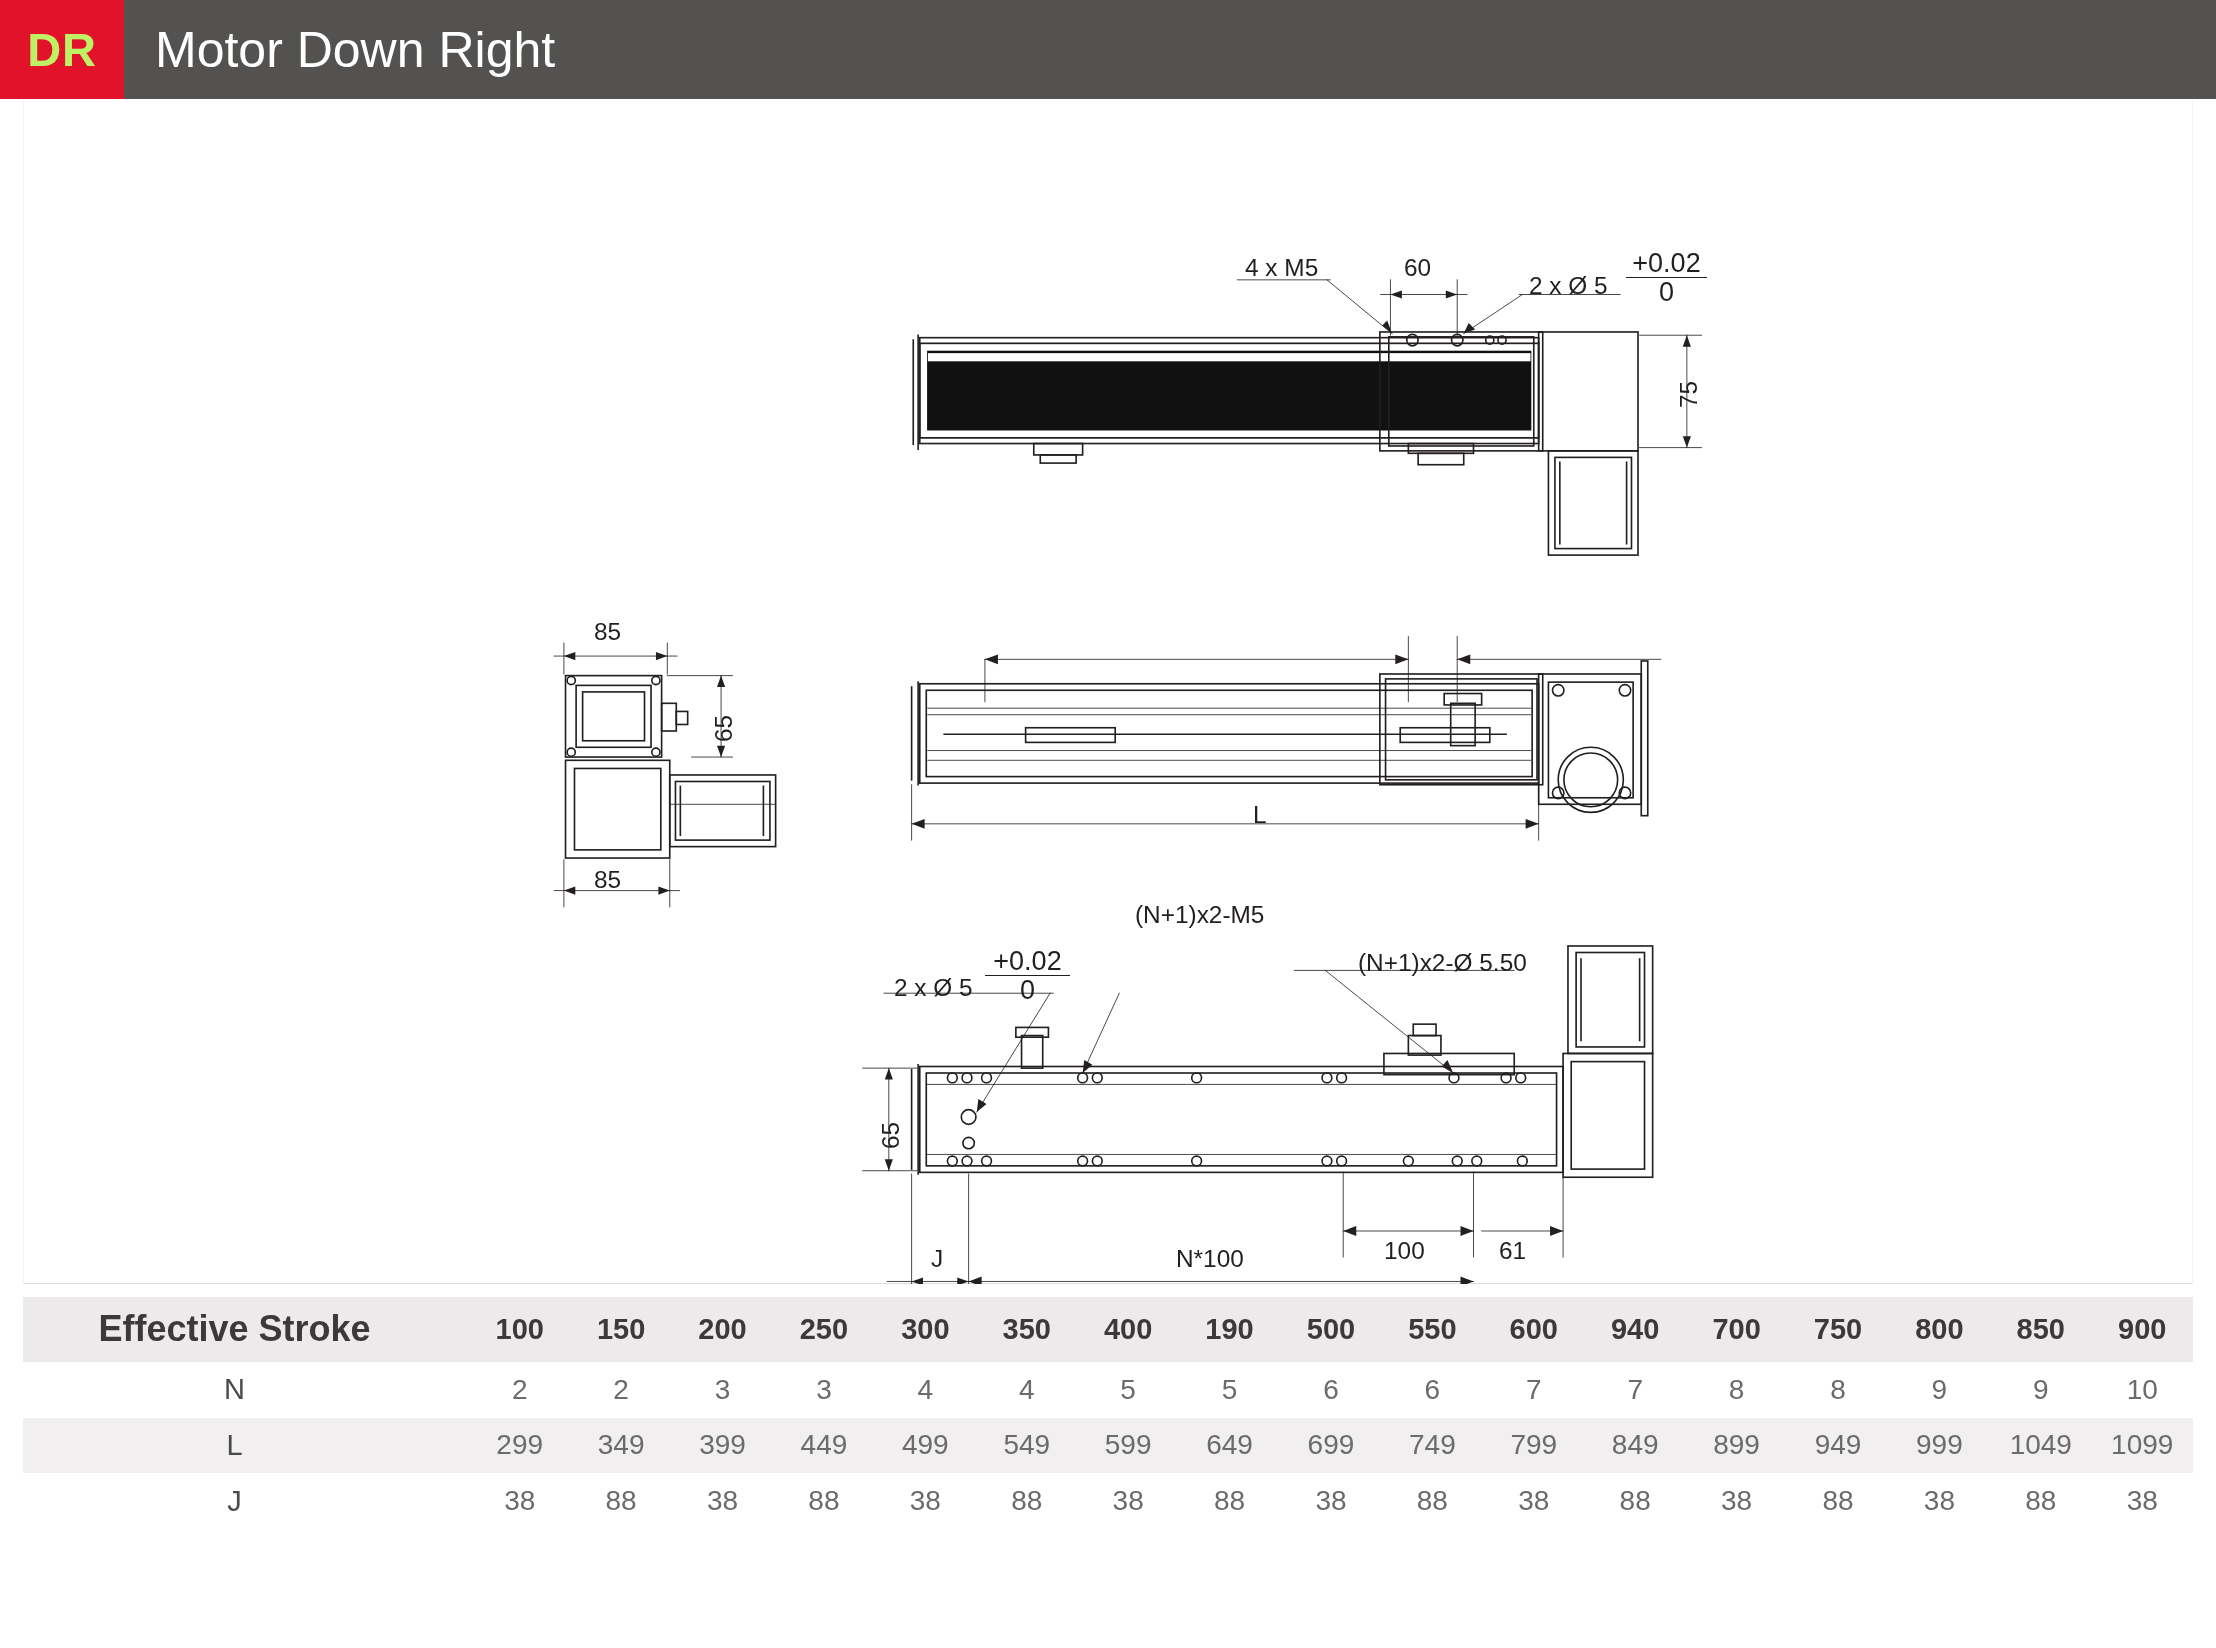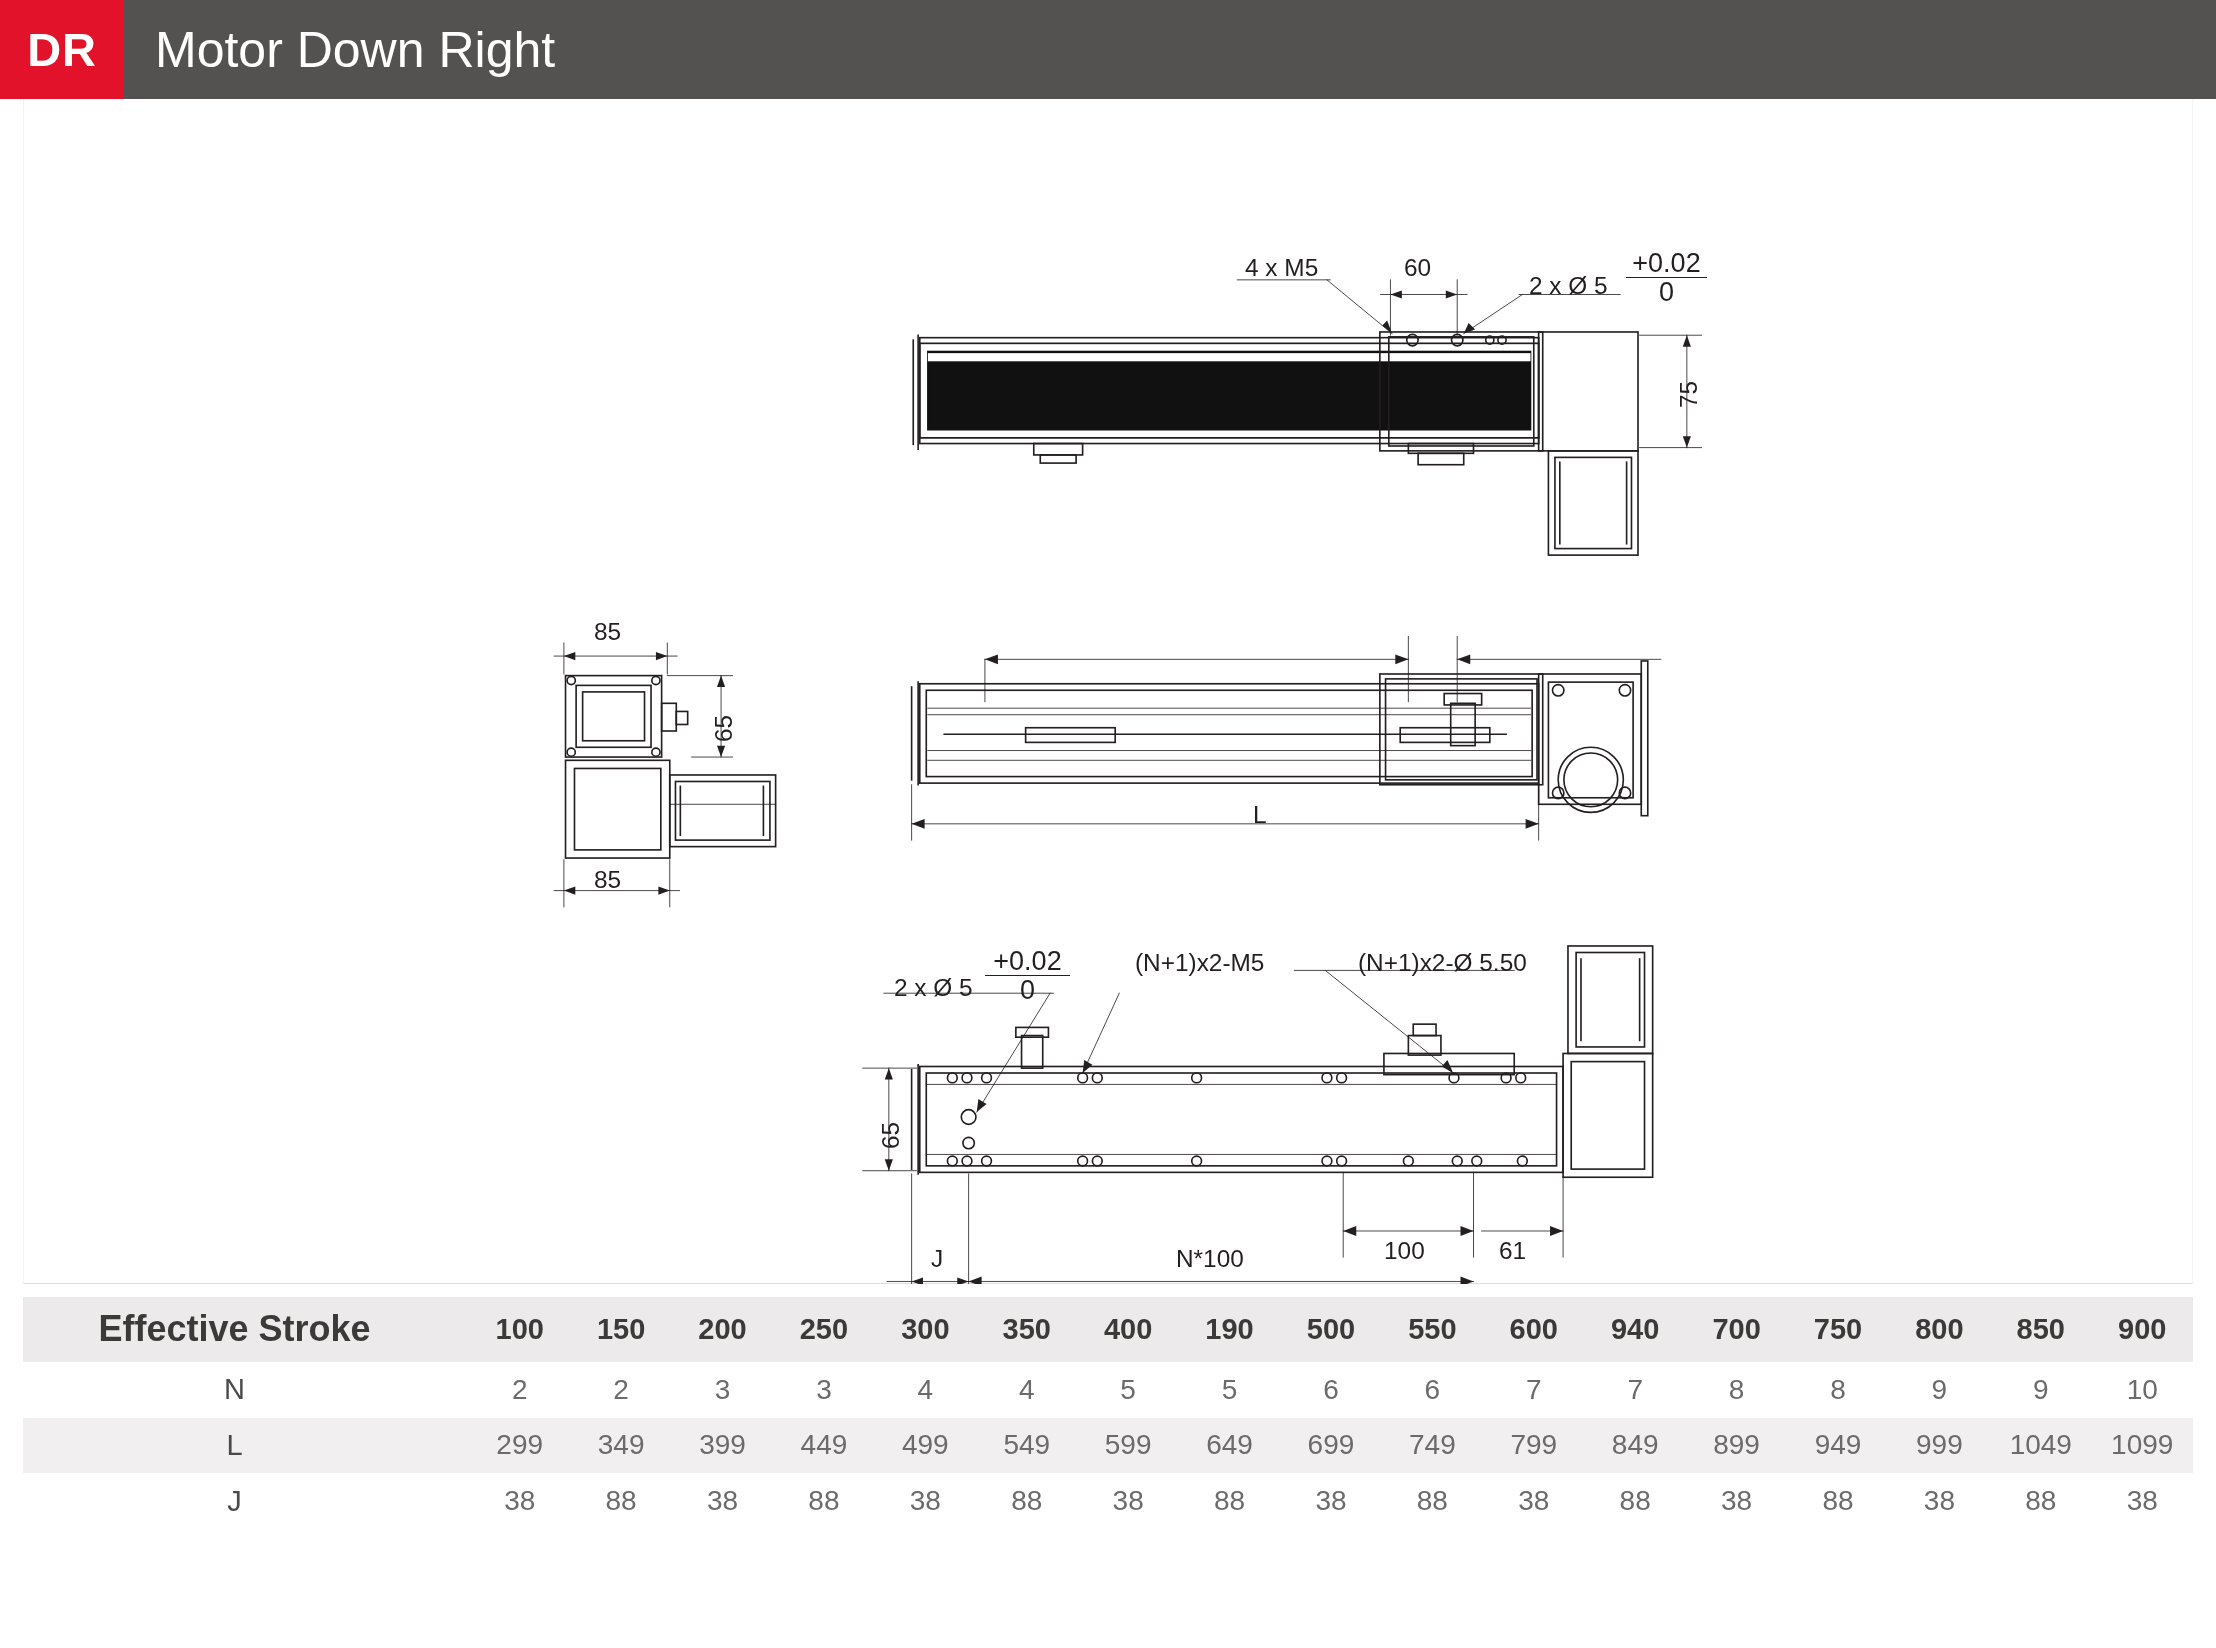--- a/index.html
+++ b/index.html
@@ -18,21 +18,21 @@
   
   .header {
     display: flex;
     align-items: stretch;
     height: 99px;
     background: #545251;
   }
   .header .badge {
     width: 124px;
     background: #e3122b;
-    color: #ffffff;
+    color: #bef264;
     font-size: 47px;
     font-weight: bold;
     display: flex;
     align-items: center;
     justify-content: center;
     letter-spacing: 0.8px;
   }
   .header .title {
     color: #ffffff;
     font-size: 50px;
@@ -379,21 +379,21 @@
   <div class="lbl rot" style="left:686px; top:643px;">65</div>
   <div class="lbl" style="left:570px; top:767px;">85</div>
 
   <div class="lbl" style="left:1229px; top:702px;">L</div>
 
   <div class="frac" style="left:961px; top:848px; width:85px;">
     <span class="top">+0.02</span>
     <span class="bot">0</span>
   </div>
   <div class="lbl" style="left:870px; top:875px;">2 x Ø 5</div>
-  <div class="lbl" style="left:1111px; top:850px;">(N+1)x2-M5</div>
+  <div class="lbl" style="left:1111px; top:802px;">(N+1)x2-M5</div>
   <div class="lbl" style="left:1334px; top:850px;">(N+1)x2-Ø 5.50</div>
   <div class="lbl rot" style="left:853px; top:1050px;">65</div>
   <div class="lbl" style="left:907px; top:1146px;">J</div>
   <div class="lbl" style="left:1152px; top:1146px;">N*100</div>
   <div class="lbl" style="left:1360px; top:1138px;">100</div>
   <div class="lbl" style="left:1475px; top:1138px;">61</div>
 </div>
 
 <div class="table-wrap">
   <table class="specs">

